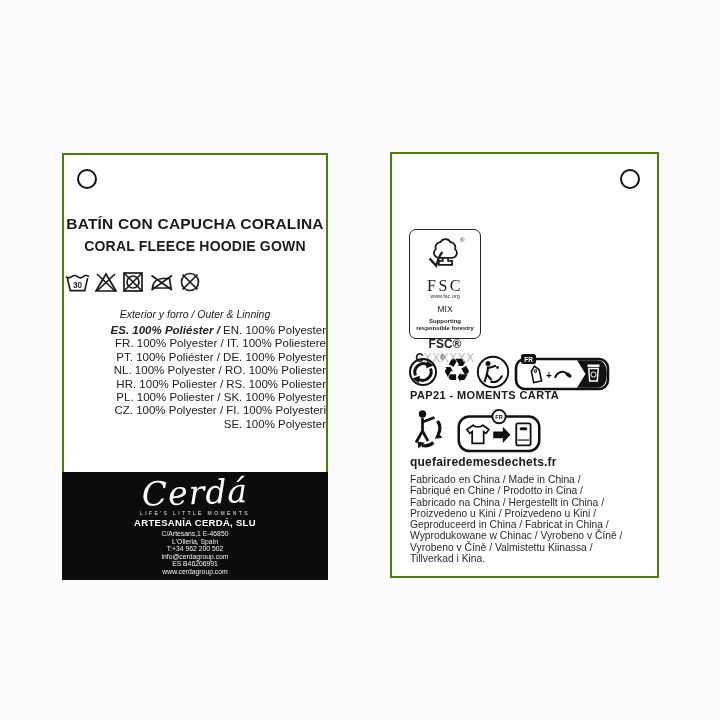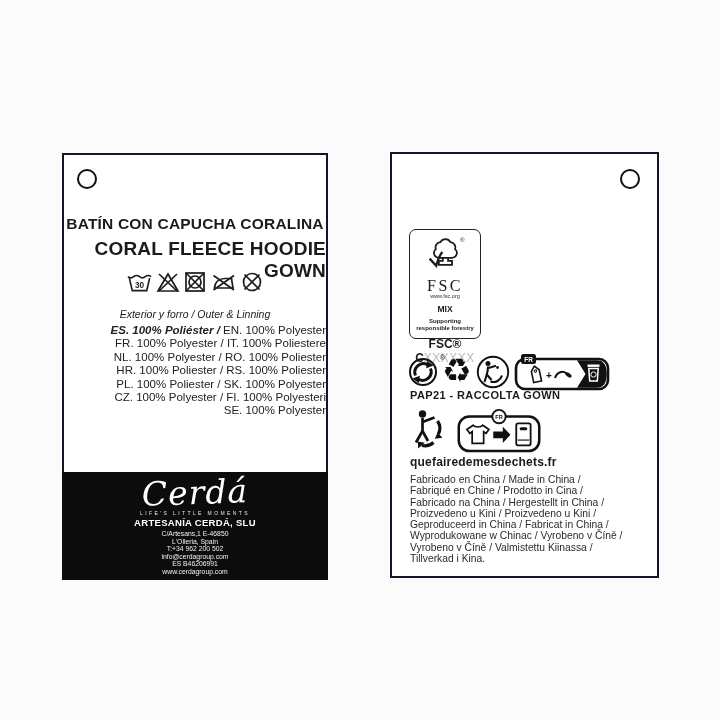--- a/index.html
+++ b/index.html
@@ -1,47 +1,47 @@
 <!DOCTYPE html>
 <html><head>
 <meta charset="utf-8">
 <style>
   html,body{margin:0;padding:0;}
   body{
     width:720px;height:720px;background:#fbfbfb;position:relative;overflow:hidden;
     font-family:"Liberation Sans", sans-serif;color:#1b1b1b;
   }
-  .tag{position:absolute;background:#ffffff;border:2px solid #0f172a;box-sizing:border-box;padding-left:48px;}
+  .tag{position:absolute;background:#ffffff;border:2px solid #4d7c0f;box-sizing:border-box;padding-left:48px;}
   #tag-left{left:62px;top:153px;width:266px;height:427px;}
   #tag-right{left:390px;top:152px;width:269px;height:426px;}
   .hole{position:absolute;width:16px;height:16px;border:2.5px solid #111;border-radius:50%;background:#fff;}
   #tag-left .hole{left:13px;top:14px;}
   #tag-right .hole{left:228px;top:15px;}
 
   
   .lt-title{position:absolute;top:60px;left:0;width:100%;text-align:center;font-weight:bold;font-size:15.5px;letter-spacing:.2px;}
-  .lt-subtitle{position:absolute;top:83px;left:0;width:100%;text-align:right;font-weight:bold;font-size:19px;letter-spacing:.2px;}
-  .care-row{position:absolute;top:114px;left:0;width:100%;display:flex;justify-content:center;align-items:flex-end;gap:3px;}
+  .lt-subtitle{position:absolute;top:83px;left:0;width:100%;text-align:center;font-weight:bold;font-size:14px;letter-spacing:.2px;}
+  .care-row{position:absolute;top:114px;left:0;width:100%;display:flex;align-items:flex-end;gap:3px;}
   .care-row svg{display:block;}
   .care-stroke{stroke:#1c1c1c;stroke-width:1.7;fill:none;}
   .lt-section{position:absolute;top:153px;left:0;width:100%;text-align:center;font-weight:normal;font-style:italic;font-size:10.5px;}
   .lt-comp{position:absolute;top:169px;left:0;width:100%;text-align:right;font-size:11.5px;line-height:13.4px;color:#222;}
   .lt-comp .bi{font-weight:bold;font-style:italic;}
   .lt-footer{position:absolute;left:-2px;right:-2px;bottom:-2px;height:108px;background:#0c0c0c;color:#fff;text-align:center;}
   .brand-script{font-family:"DejaVu Serif", serif;font-style:italic;font-size:33px;line-height:34px;margin-top:4px;letter-spacing:1px;transform:rotate(-2deg);}
   .brand-tagline{font-size:5px;letter-spacing:2.4px;color:#e8e8e8;margin-top:0px;}
   .brand-company{font-size:9.5px;font-weight:bold;letter-spacing:.3px;margin-top:1px;}
   .brand-addr{font-size:6.8px;line-height:7.6px;color:#f1f1f1;margin-top:2px;}
 
   
   .fsc-box{position:absolute;left:17px;top:75px;width:72px;height:110px;border:1.5px solid #222;border-radius:7px;box-sizing:border-box;text-align:center;}
   .fsc-box svg{display:block;margin:4px auto 0;}
   .fsc-acronym{font-family:"Liberation Serif", serif;font-size:16px;letter-spacing:2.5px;line-height:15px;}
   .fsc-url{font-size:5.5px;color:#333;}
-  .fsc-grade{font-size:8.5px;font-weight:bold;margin-top:5px;}
+  .fsc-grade{font-size:8.5px;font-weight:normal;margin-top:5px;}
   .fsc-support{font-size:6px;font-weight:bold;line-height:7px;margin-top:4px;}
   .fsc-license{font-size:12px;margin-top:5px;font-weight:bold;}
   .fsc-license .xs{color:#b9b9b9;font-weight:normal;letter-spacing:.5px;}
   .icon-row{position:absolute;left:16px;top:199px;display:flex;align-items:center;gap:4px;}
   .icon-row svg{display:block;}
   .greendot-wrap{position:relative;}
   .reg-sup{position:absolute;right:-7px;top:-3px;font-size:7px;color:#111;}
   .recycle-glyph{font-size:33px;line-height:30px;color:#0f0f0f;font-family:"DejaVu Sans", sans-serif;margin-top:-3px;}
   .pap-label{position:absolute;left:18px;top:235px;font-weight:bold;font-size:11px;letter-spacing:.4px;}
   .triman-row{position:absolute;left:16px;top:253px;display:flex;align-items:center;gap:7px;}
@@ -91,20 +91,21 @@
         <path class="care-stroke" d="M4.5 5.5 L19.5 20.5 M19.5 5.5 L4.5 20.5"></path>
       </svg>
     </span>
   </div>
 
   <div class="lt-section">Exterior y forro / Outer &amp; Linning</div>
 
   <div class="lt-comp">
     <div><span class="bi">ES. 100% Poliéster /</span><span> EN. 100% Polyester</span></div>
     <div>FR. 100% Polyester / IT. 100% Poliestere</div>
+    <div>PT. 100% Poliéster / DE. 100% Polyester</div>
     <div>NL. 100% Polyester / RO. 100% Poliester</div>
     <div>HR. 100% Poliester / RS. 100% Poliester</div>
     <div>PL. 100% Poliester / SK. 100% Polyester</div>
     <div>CZ. 100% Polyester / FI. 100% Polyesteri</div>
     <div>SE. 100% Polyester</div>
   </div>
 
   <div class="lt-footer">
     <div class="brand-script">Cerdá</div>
     <div class="brand-tagline">LIFE'S LITTLE MOMENTS</div>
@@ -176,21 +177,21 @@
         <text x="32" y="25.5" font-size="10" font-weight="bold" fill="#111">+</text>
         <path d="M41 25 C43 18.5 49 17.5 52.5 20.5" stroke="#111" stroke-width="2" fill="none"></path>
         <ellipse cx="54.5" cy="22" rx="3.4" ry="1.9" transform="rotate(35 54.5 22)" fill="#111"></ellipse>
         <rect x="73.5" y="11.5" width="12" height="2.4" fill="#fff"></rect>
         <path d="M74.8 15.5 h9.4 l-0.9 12.5 h-7.6 Z" fill="none" stroke="#fff" stroke-width="1.5"></path>
         <circle cx="79.5" cy="21.5" r="2.6" fill="none" stroke="#fff" stroke-width="1"></circle>
       </svg>
     </span>
   </div>
 
-  <div class="pap-label">PAP21 - RACCOLTA GOWN</div>
+  <div class="pap-label">PAP21 - MOMENTS CARTA</div>
 
   <div class="triman-row">
     <span>
       <svg width="40" height="44" viewBox="0 0 40 44">
         <circle cx="14.5" cy="6" r="3.7" fill="#111"></circle>
         <path d="M14.5 10 L14.5 23" stroke="#111" stroke-width="2.7" fill="none"></path>
         <path d="M14.5 14 L26.5 9.5" stroke="#111" stroke-width="2.7" fill="none"></path>
         <path d="M14.5 23 L8 34.5" stroke="#111" stroke-width="2.7" fill="none"></path>
         <path d="M14.5 23 L20 33" stroke="#111" stroke-width="2.7" fill="none"></path>
         <path d="M29.5 13 A13 13 0 0 1 30.5 26" stroke="#111" stroke-width="3.2" fill="none"></path>

